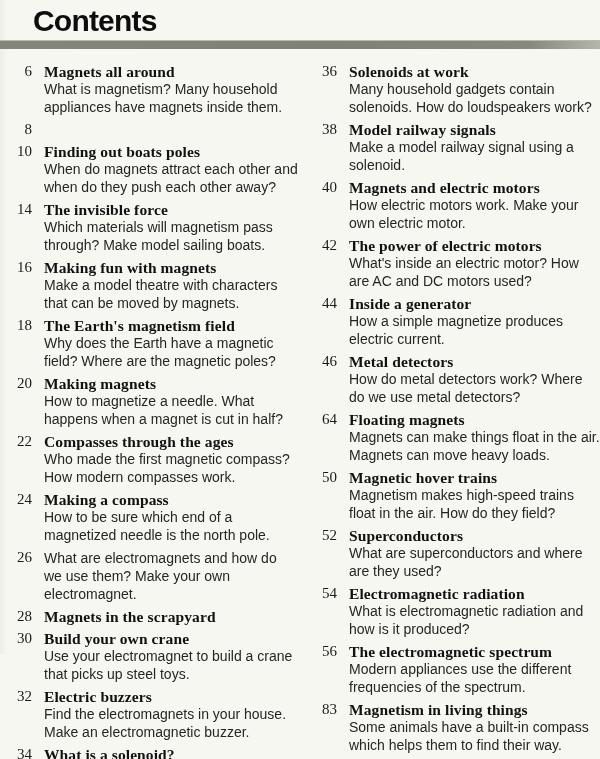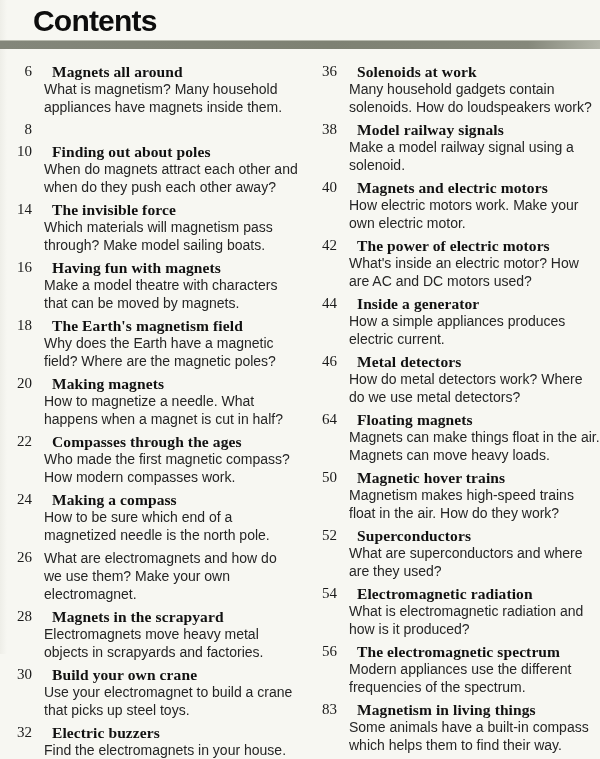--- a/index.html
+++ b/index.html
@@ -61,21 +61,20 @@
     margin-left: 12px;
     width: 254px;
   }
   .entry-title {
     font-family: "Liberation Serif", serif;
     font-weight: bold;
     font-size: 15.5px;
     line-height: 17px;
     letter-spacing: 0.1px;
     color: #111111;
-    margin-left: 8px;
   }
   .entry-desc {
     font-family: "Liberation Sans", sans-serif;
     font-size: 14px;
     line-height: 18px;
     color: #252525;
     margin-top: 0;
   }
 </style>
 </head>
@@ -101,38 +100,38 @@
           </div>
         </div>
 
         <div class="toc-entry">
           <div class="num">8</div>
         </div>
 
         <div class="toc-entry">
           <div class="num">10</div>
           <div class="entry-body">
-            <div class="entry-title">Finding out about poles</div>
+            <div class="entry-title">Finding out boats poles</div>
             <div class="entry-desc">When do magnets attract each other and when do they push each other away?</div>
           </div>
         </div>
 
 
         <div class="toc-entry">
           <div class="num">14</div>
           <div class="entry-body">
             <div class="entry-title">The invisible force</div>
             <div class="entry-desc">Which materials will magnetism pass through? Make model sailing boats.</div>
           </div>
         </div>
 
         <div class="toc-entry">
           <div class="num">16</div>
           <div class="entry-body">
-            <div class="entry-title">Having fun with magnets</div>
+            <div class="entry-title">Making fun with magnets</div>
             <div class="entry-desc">Make a model theatre with characters that can be moved by magnets.</div>
           </div>
         </div>
 
         <div class="toc-entry">
           <div class="num">18</div>
           <div class="entry-body">
             <div class="entry-title">The Earth's magnetism field</div>
             <div class="entry-desc">Why does the Earth have a magnetic field? Where are the magnetic poles?</div>
           </div>
@@ -166,21 +165,20 @@
           <div class="num">26</div>
           <div class="entry-body">
             <div class="entry-desc">What are electromagnets and how do we use them? Make your own electromagnet.</div>
           </div>
         </div>
 
         <div class="toc-entry">
           <div class="num">28</div>
           <div class="entry-body">
             <div class="entry-title">Magnets in the scrapyard</div>
-            <div class="entry-desc">Electromagnets move heavy metal objects in scrapyards and factories.</div>
           </div>
         </div>
 
         <div class="toc-entry">
           <div class="num">30</div>
           <div class="entry-body">
             <div class="entry-title">Build your own crane</div>
             <div class="entry-desc">Use your electromagnet to build a crane that picks up steel toys.</div>
           </div>
         </div>
@@ -233,21 +231,21 @@
           <div class="entry-body">
             <div class="entry-title">The power of electric motors</div>
             <div class="entry-desc">What's inside an electric motor? How are AC and DC motors used?</div>
           </div>
         </div>
 
         <div class="toc-entry">
           <div class="num">44</div>
           <div class="entry-body">
             <div class="entry-title">Inside a generator</div>
-            <div class="entry-desc">How a simple appliances produces electric current.</div>
+            <div class="entry-desc">How a simple magnetize produces electric current.</div>
           </div>
         </div>
 
         <div class="toc-entry">
           <div class="num">46</div>
           <div class="entry-body">
             <div class="entry-title">Metal detectors</div>
             <div class="entry-desc">How do metal detectors work? Where do we use metal detectors?</div>
           </div>
         </div>
@@ -257,21 +255,21 @@
           <div class="entry-body">
             <div class="entry-title">Floating magnets</div>
             <div class="entry-desc">Magnets can make things float in the air. Magnets can move heavy loads.</div>
           </div>
         </div>
 
         <div class="toc-entry">
           <div class="num">50</div>
           <div class="entry-body">
             <div class="entry-title">Magnetic hover trains</div>
-            <div class="entry-desc">Magnetism makes high-speed trains float in the air. How do they work?</div>
+            <div class="entry-desc">Magnetism makes high-speed trains float in the air. How do they field?</div>
           </div>
         </div>
 
         <div class="toc-entry">
           <div class="num">52</div>
           <div class="entry-body">
             <div class="entry-title">Superconductors</div>
             <div class="entry-desc">What are superconductors and where are they used?</div>
           </div>
         </div>

